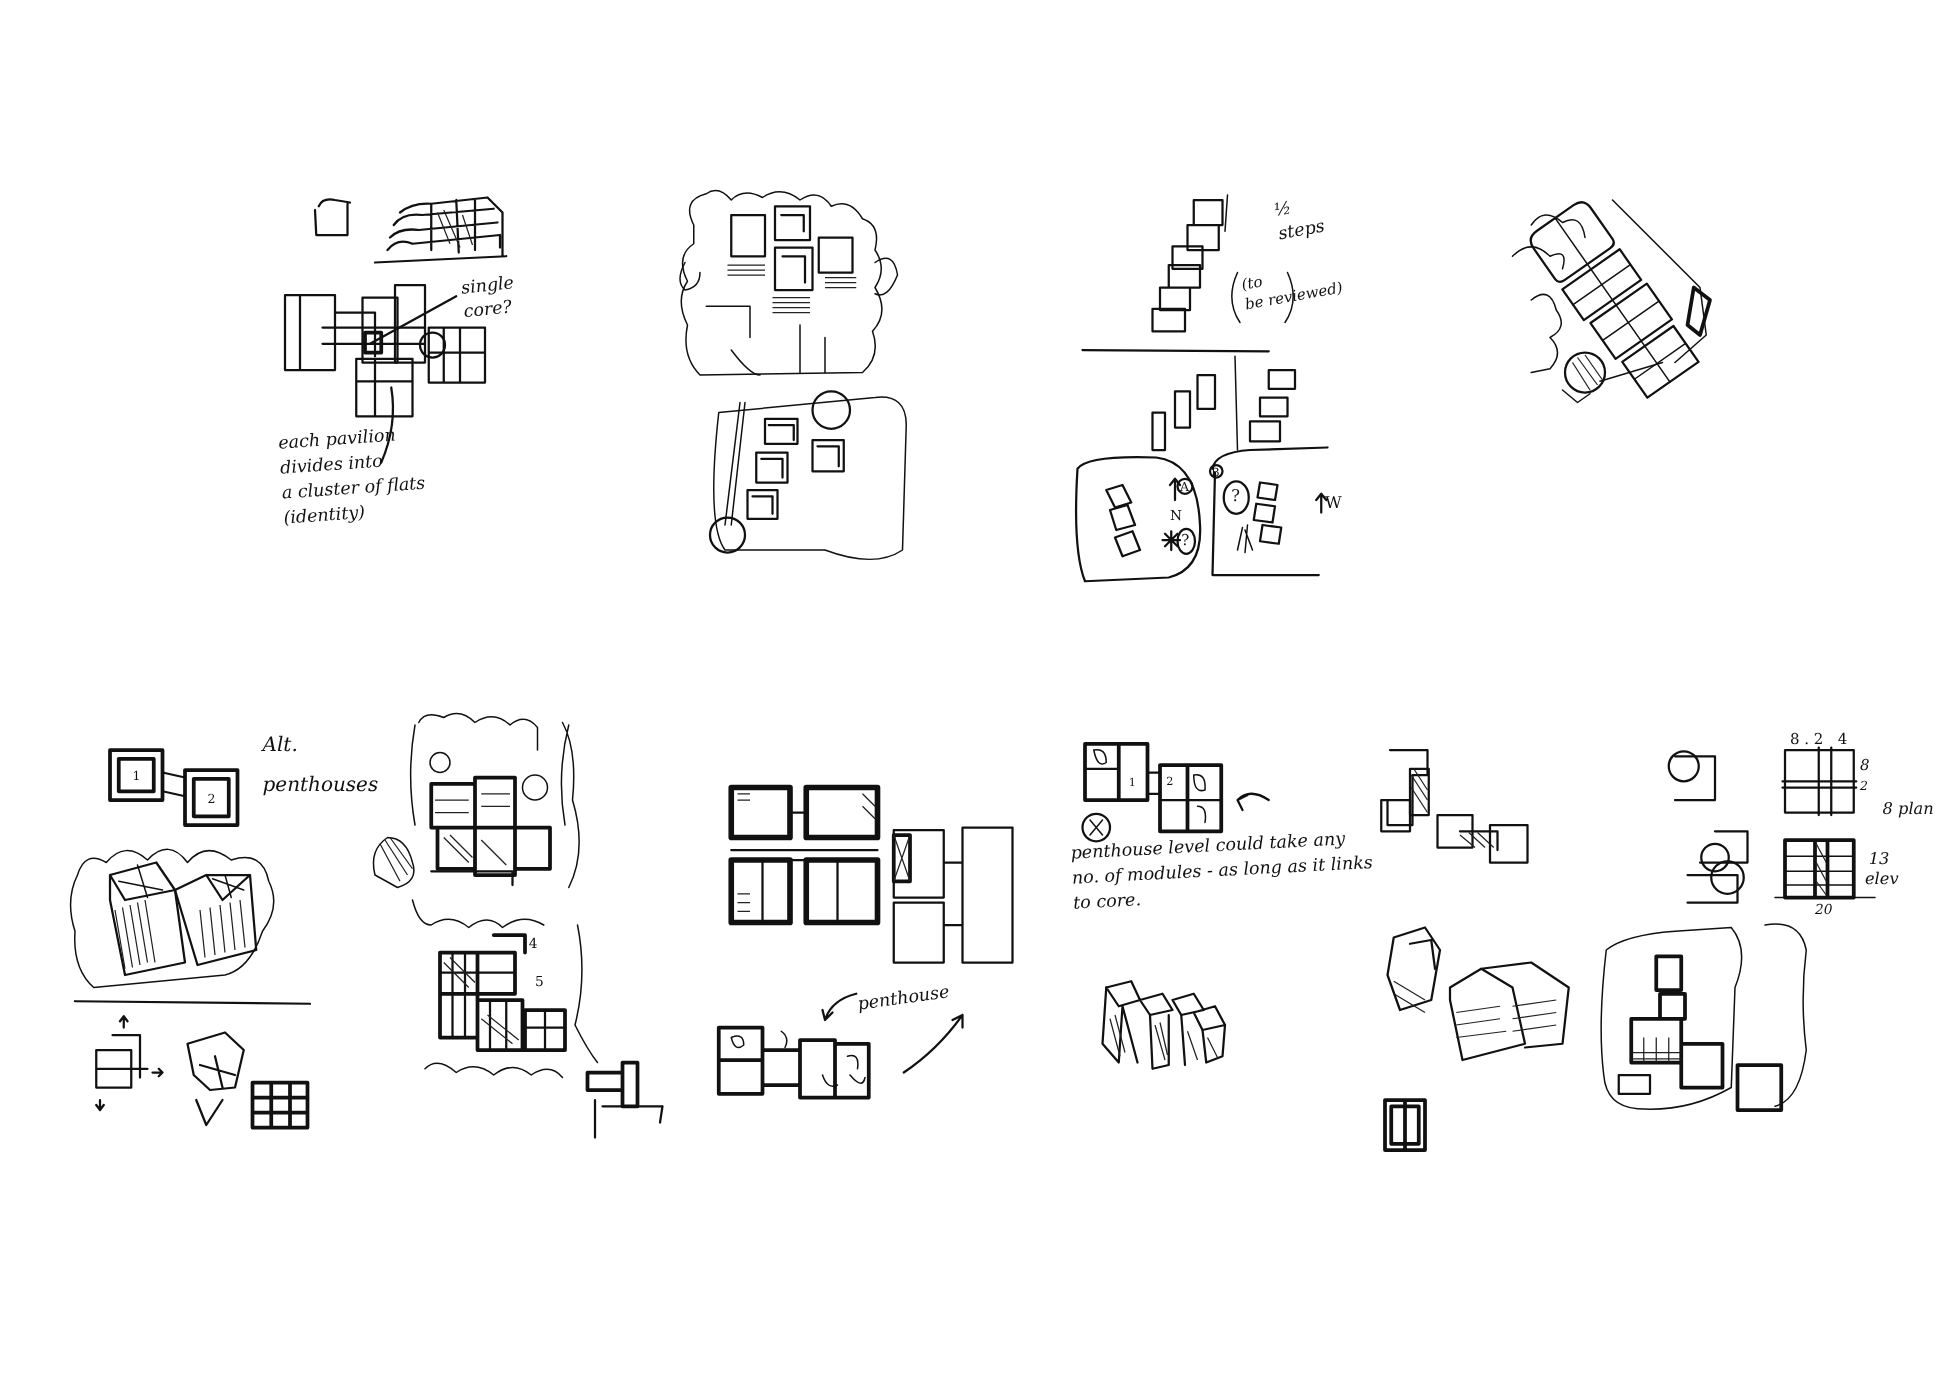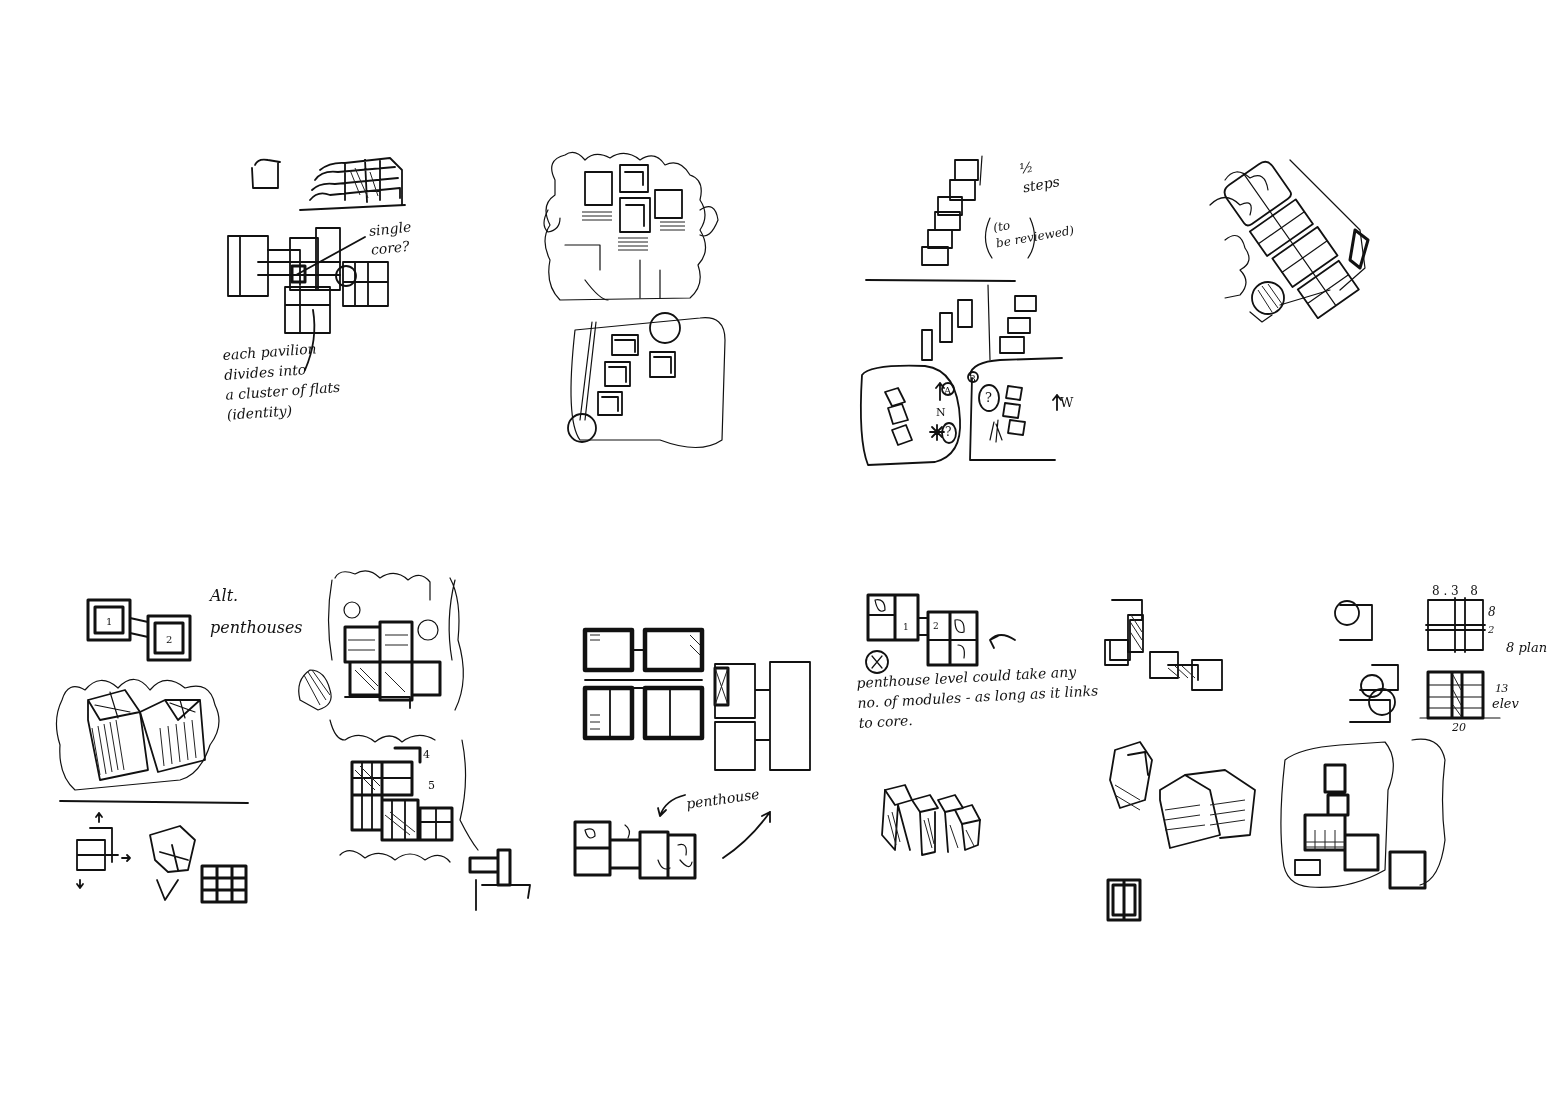--- a/index.html
+++ b/index.html
@@ -225,20 +225,20 @@
   <div class="note" style="left:428px;top:776px;font-size:11px;font-style:normal;">5</div>
 
   <div class="note" style="left:685px;top:795px;font-size:14px;transform:rotate(-8deg);">penthouse</div>
 
   <div class="note" style="left:903px;top:618px;font-size:9px;font-style:normal;">1</div>
   <div class="note" style="left:933px;top:617px;font-size:9px;font-style:normal;">2</div>
   <div class="note" style="left:856px;top:673px;font-size:14px;line-height:20px;transform:rotate(-3deg);">penthouse level could take any
 no. of modules - as long as it links
 to core.</div>
 
-  <div class="note" style="left:1432px;top:582px;font-size:12px;font-style:normal;">8 . 3   8</div>
+  <div class="note" style="left:1432px;top:582px;font-size:12px;font-style:normal;">8 . 2   4</div>
   <div class="note" style="left:1488px;top:603px;font-size:12px;">8</div>
   <div class="note" style="left:1488px;top:620px;font-size:10px;">2</div>
   <div class="note" style="left:1486px;top:638px;font-size:13px;margin-left:20px;">8 plan</div>
-  <div class="note" style="left:1495px;top:678px;font-size:13px;font-family:Liberation Serif, serif;">13</div>
+  <div class="note" style="left:1495px;top:678px;font-size:13px;">13</div>
   <div class="note" style="left:1492px;top:694px;font-size:13px;">elev</div>
   <div class="note" style="left:1452px;top:718px;font-size:11px;">20</div>
 </div>
 
 </body></html>

